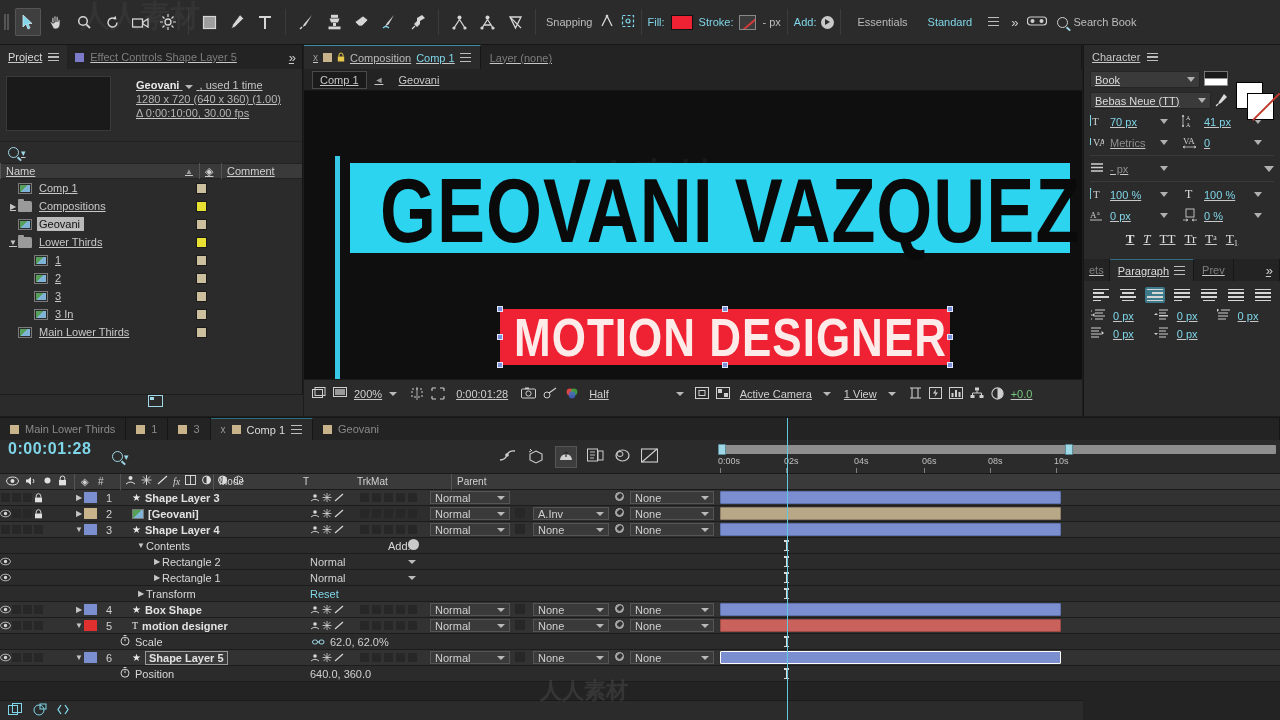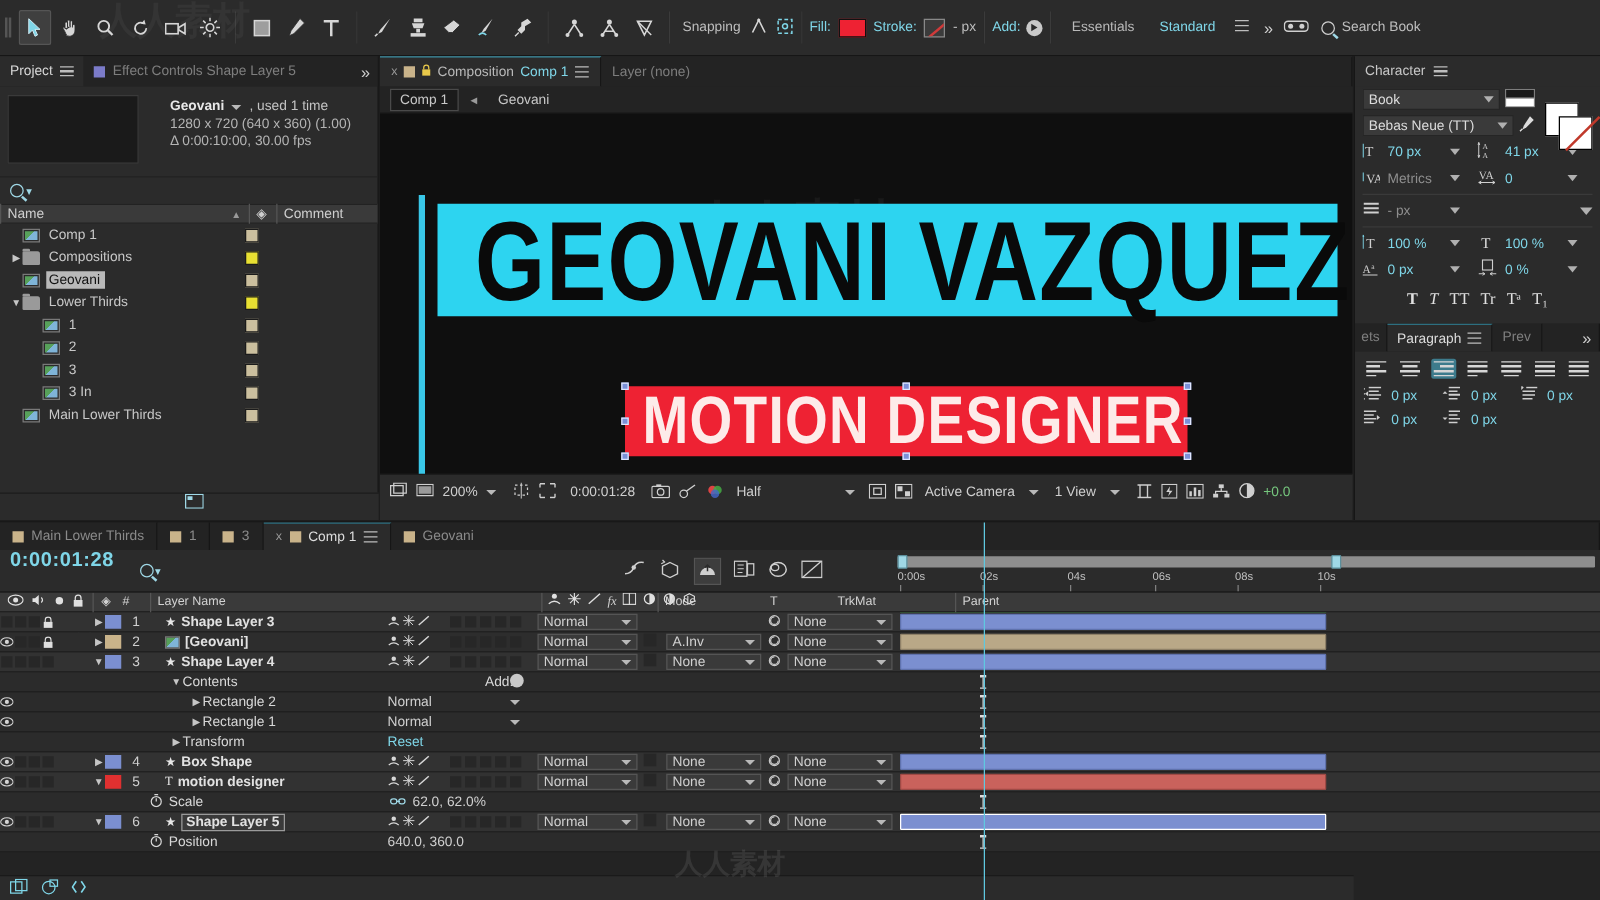--- a/index.html
+++ b/index.html
@@ -46,21 +46,21 @@
   .hamb { display:inline-block; width:11px; height:9px; position:relative; }
   .hamb i, .hamb:before, .hamb:after { content:""; position:absolute; left:0; width:11px; height:1.4px; background:#bdbdbd; }
   .hamb:before{top:0;} .hamb i{top:3.8px;} .hamb:after{top:7.6px;}
   .chev2 { color:#cfcfcf; font-size: 13px; letter-spacing:-2px; }
   .searchbox { display:flex; align-items:center; gap:5px; }
   .search-help { color:#bdbdbd; }
   .wm { position:absolute; color:rgba(255,255,255,0.045); font-size:30px; font-weight:bold;
         pointer-events:none; user-select:none; }
 
   
-  .panel { position: absolute; background: #2b2b2b; }
+  .panel { position: absolute; background: #2b2b2b; text-decoration: underline; }
 
   
   #projectPanel { left:0; top:45px; width:303px; height:371px; background:#2b2b2b;
                   border-right:1px solid #161616; }
   .proj-head { display:flex; height:24px; background:#1f1f1f; align-items:stretch; }
   .proj-tab { display:flex; align-items:center; gap:6px; padding:0 8px; font-size:11px; }
   .proj-tab.a { background:#2b2b2b; color:#d8d8d8; }
   .proj-tab.b { background:#232323; color:#7e7e7e; }
   .thumb-row { display:flex; padding: 7px 6px 4px 6px; gap: 25px; height:72px;}
   .thumb { width:105px; height:55px; background:#1a1a1a; border:1px solid #3a3a3a; }
@@ -1018,21 +1018,20 @@
           <svg width="9" height="11" viewBox="0 0 9 11">
               <path d="M2.2 5V3.3a2.3 2.3 0 014.6 0V5" fill="none" stroke="#e0e0e0" stroke-width="1"></path>
               <rect x="1" y="5" width="7" height="5.3" fill="#e0e0e0"></rect>
             </svg>
         </span>
       </div>
       <div class="c" style="width:24px;border-left:1px solid #555;padding-left:6px;">
         <span>◈</span>
       </div>
       <div class="c" style="width:22px;">#</div>
-      <div class="c" style="width:313px;border-left:1px solid #555;padding-left:5px;">Layer Name</div>
       <div class="c" style="width:93px;border-left:1px solid #555;display:flex;align-items:center;gap:5px;padding-left:4px;">
         <span>
           <svg width="11" height="10" viewBox="0 0 11 10">
               <circle cx="5.5" cy="3" r="2" fill="#e0e0e0"></circle>
               <path d="M1 9 Q5.5 5 10 9" stroke="#e0e0e0" stroke-width="1" fill="none"></path>
             </svg>
         </span>
         <span>
           <svg width="11" height="10" viewBox="0 0 11 10">
               <path d="M5.5 0 v10 M0.5 5 h10 M2 1.5 L9 8.5 M9 1.5 L2 8.5" stroke="#e0e0e0" stroke-width="0.9"></path>

